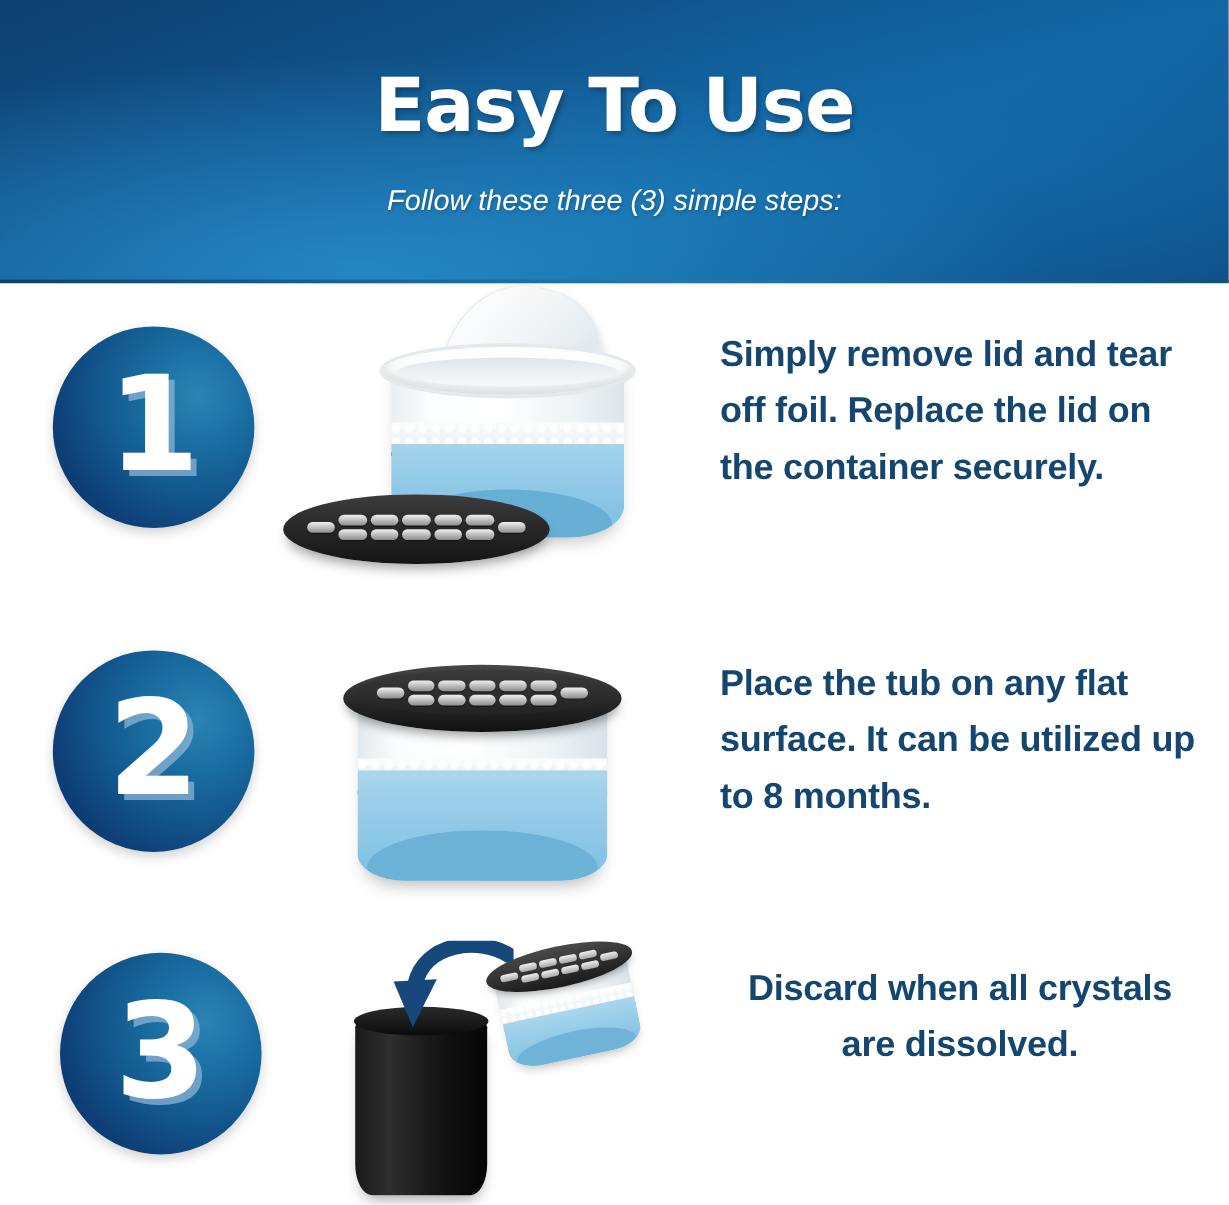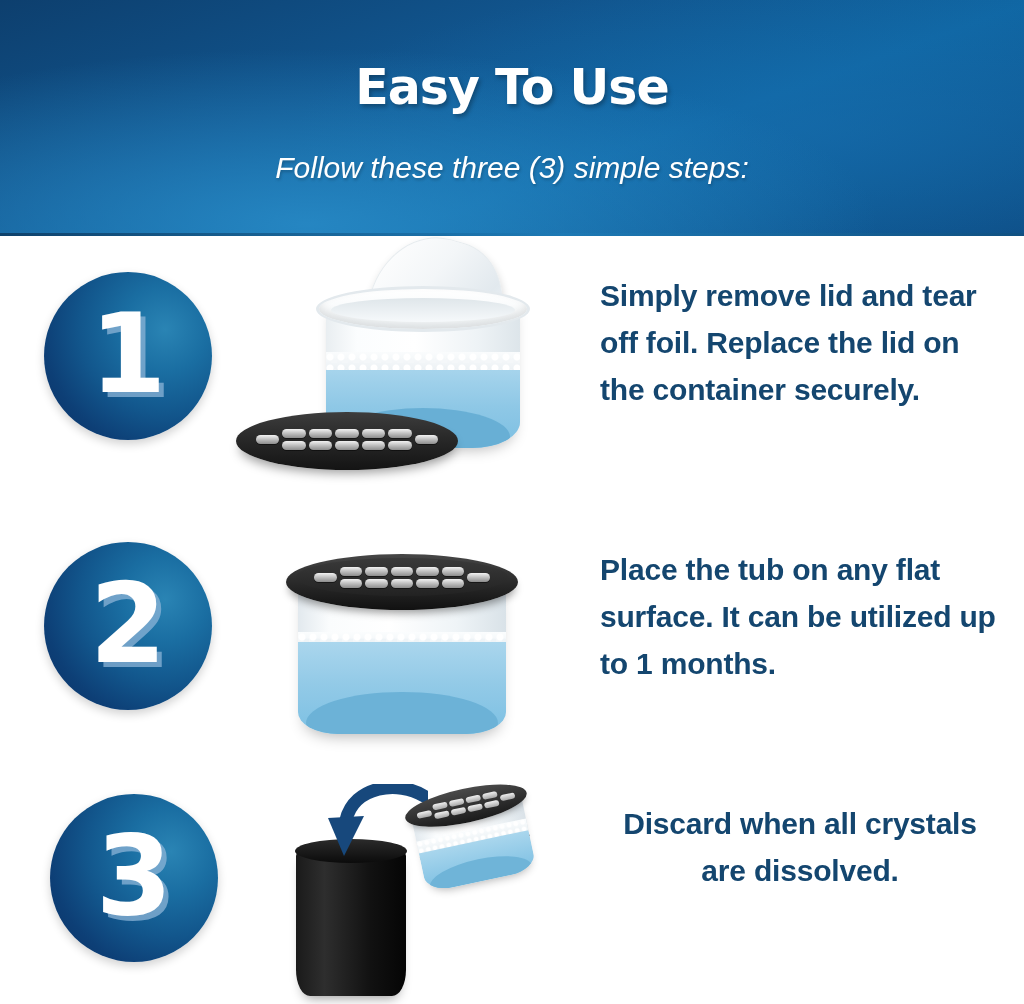--- a/index.html
+++ b/index.html
@@ -22,29 +22,29 @@
     overflow:hidden;
   }
   .header:after{
     content:"";position:absolute;left:0;bottom:0;width:100%;height:3px;
     background:linear-gradient(90deg,#0b3357,#1d7ab5 55%,#10507f);
     opacity:.75;
   }
   .title{
     position:absolute;left:0;top:52px;width:1024px;text-align:center;
     font-family:"DejaVu Sans",sans-serif;
-    font-weight:bold;font-size:49px;line-height:72px;
+    font-weight:bold;font-size:62px;line-height:72px;
     letter-spacing:-1px;
     color:#ffffff;
     text-shadow:2px 3px 4px rgba(0,0,0,.28);
   }
   .subtitle{
     position:absolute;left:0;top:150px;width:1024px;text-align:center;
     font-family:"Liberation Sans",sans-serif;
-    font-style:italic;font-weight:normal;font-size:30px;line-height:36px;
+    font-style:italic;font-weight:normal;font-size:24px;line-height:36px;
     color:#ffffff;
     text-shadow:1px 2px 3px rgba(0,0,0,.22);
   }
 
   
   .step{position:absolute;left:0;width:1024px;}
   .step-1{top:236px;height:268px;}
   .step-2{top:504px;height:268px;}
   .step-3{top:772px;height:232px;}
 
@@ -354,21 +354,21 @@
             </div>
           <div class="vent-col">
               <div class="vent"></div>
             </div>
         </div>
       </div>
     </div>
 
   </div>
 
-  <div class="caption">Place the tub on any flat surface. It can be utilized up to 1 months.</div>
+  <div class="caption">Place the tub on any flat surface. It can be utilized up to 8 months.</div>
 </div>
 
 <div class="step step-3">
 
   <div class="badge">
     <div class="badge-num">3</div>
   </div>
 
   <div class="art">
 

